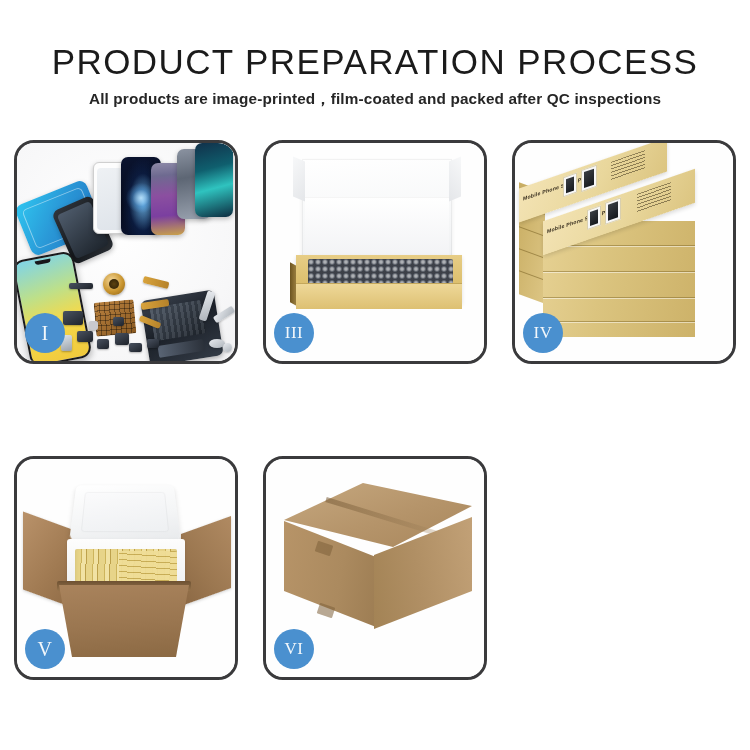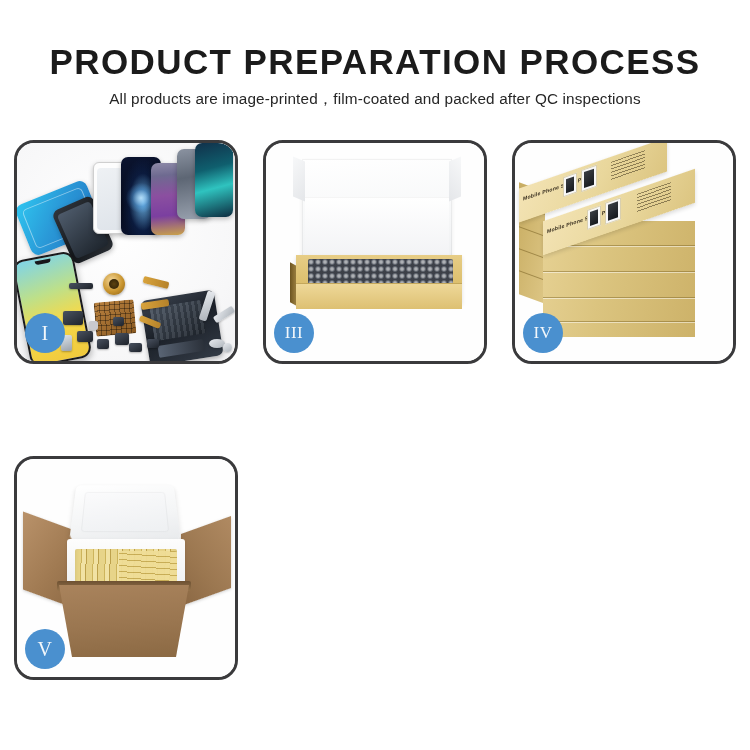--- a/index.html
+++ b/index.html
@@ -22,31 +22,31 @@
   
   .header {
     position: absolute;
     left: 0; top: 42px;
     width: 750px;
     text-align: center;
   }
   .title {
     font-family: "Liberation Sans", sans-serif;
     font-size: 35px;
-    font-weight: 700;
+    font-weight: 400;
     letter-spacing: 1.4px;
     color: #1b1b1b;
     line-height: 40px;
     white-space: nowrap;
   }
   .subtitle {
     margin-top: 7px;
     font-family: "Liberation Sans", sans-serif;
     font-size: 15.3px;
-    font-weight: 400;
+    font-weight: 700;
     color: #262626;
     letter-spacing: 0.15px;
     white-space: nowrap;
   }
 
   
   .grid {
     position: absolute;
     left: 14px;
     top: 140px;
@@ -704,15 +704,26 @@
         <div class="foamlid"></div>
         <div class="foambox"></div>
         <div class="yellowbars"></div>
         <div class="yellowbars2"></div>
         <div class="carton5-rim"></div>
         <div class="carton5"></div>
       </div>
       <div class="badge">V</div>
     </div>
 
+    <div class="panel">
+      <div class="photo p6">
+        <div class="c6-top"></div>
+        <div class="c6-seamtop"></div>
+        <div class="c6-left"></div>
+        <div class="c6-right"></div>
+        <div class="c6-tape tp6a"></div>
+        <div class="c6-tape tp6b"></div>
+      </div>
+      <div class="badge sm">VI</div>
+    </div>
 
   </div>
 </div>
 
 </body></html>

